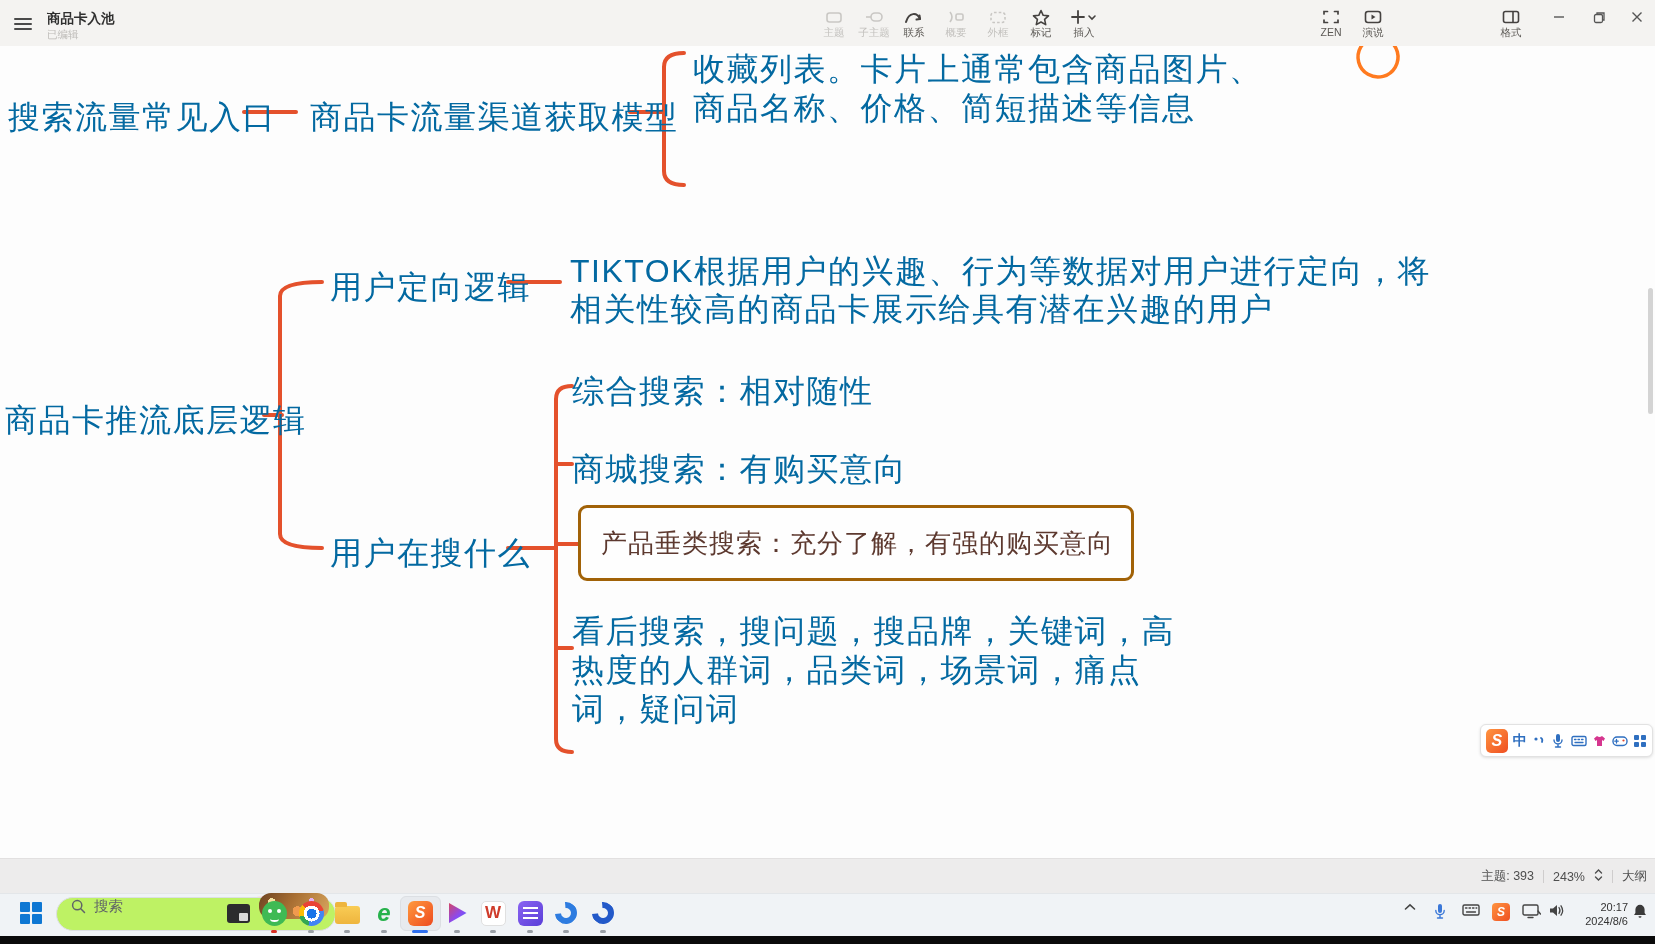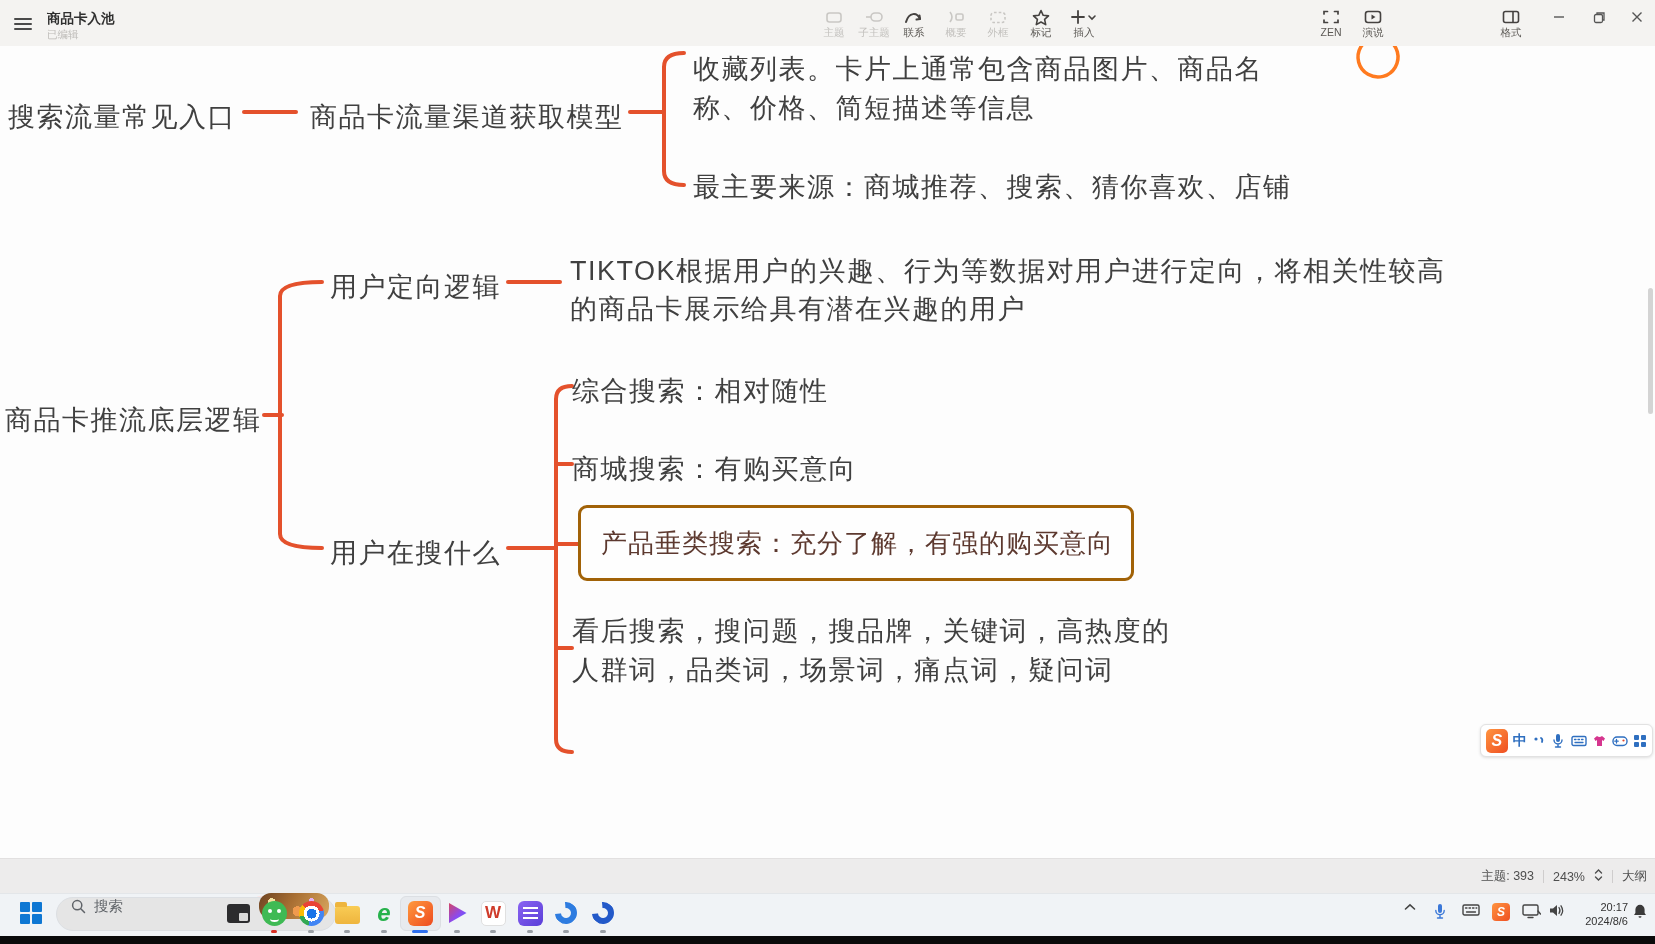--- a/index.html
+++ b/index.html
@@ -14,21 +14,21 @@
   .doc-title { position:absolute; left:47px; top:10px; font-size:13.5px; font-weight:bold; color:#2f2f2f; }
   .doc-sub { position:absolute; left:47px; top:28px; font-size:10.5px; color:#bdbbb8; }
   .tb-btn { position:absolute; top:8px; width:46px; text-align:center; cursor:pointer; }
   .tb-ic { height:18px; display:flex; align-items:center; justify-content:center; }
   .tb-lb { font-size:10.5px; margin-top:0; }
   .en { color:#454240; } .en .tb-lb { color:#5c5955; }
   .dis { color:#c9c7c4; } .dis .tb-lb { color:#c2c0bd; }
   .wc { position:absolute; top:6px; width:22px; height:22px; display:flex; align-items:center; justify-content:center; color:#555; cursor:pointer; }
 
   
-  .node { position:absolute; font-size:27px; color:#404040; letter-spacing:1.5px; white-space:nowrap; line-height:39px; z-index:5; }
+  .node { position:absolute; font-size:32px; color:#0369a1; letter-spacing:1.5px; white-space:nowrap; line-height:39px; z-index:5; }
   .node.wrap { white-space:normal; }
   .hl-box { position:absolute; left:578px; top:505px; width:556px; height:76px; border:3px solid #a16207; border-radius:9px; background:rgba(255,255,255,0.4); z-index:4; display:flex; align-items:center; padding-left:20px; }
   .hl-box .node-inline { font-size:26px; color:#5d392f; letter-spacing:1px; white-space:nowrap; }
   .wires { position:absolute; left:0; top:0; z-index:3; }
   .vscroll { position:absolute; right:2px; top:288px; width:5px; height:126px; background:#cdcdcd; border-radius:3px; opacity:.85; z-index:20; }
 
   
   .statusbar { position:absolute; left:0; top:858px; width:1655px; height:35px; background:#edecec; border-top:1px solid #e2e0e0; z-index:25; }
   .status-group { position:absolute; right:8px; top:9px; display:flex; align-items:center; gap:9px; font-size:12.5px; color:#4e4e4e; }
   .sep { width:1px; height:13px; background:#cfcdcd; }
@@ -36,21 +36,21 @@
   
   .sogou { position:absolute; left:1480px; top:724px; width:173px; height:33px; background:#fff; border:1px solid #e2e2e2; border-radius:6px; box-shadow:0 1px 3px rgba(0,0,0,.12); display:flex; align-items:center; gap:5px; padding:0 5px; z-index:28; }
   .sg-logo { width:24px; height:24px; border-radius:5px; background:linear-gradient(135deg,#ff9440,#ef4f22); color:#fff; font-weight:bold; font-size:16px; font-style:italic; display:flex; align-items:center; justify-content:center; }
   .sg-it { width:16px; height:20px; display:flex; align-items:center; justify-content:center; color:#2f6fc0; }
   .sg-cn { font-size:14px; font-weight:bold; color:#2f6fc0; }
 
   
   .taskbar { position:absolute; left:0; top:893px; width:1655px; height:43px; background:#f0f3f6; border-top:1px solid #e3e6e9; z-index:40; }
   .start { position:absolute; left:20px; top:9px; width:22px; height:22px; display:grid; grid-template-columns:10px 10px; grid-template-rows:10px 10px; gap:2px; cursor:pointer; }
   .start i { background:#0e77d3; border-radius:1px; }
-  .searchpill { position:absolute; left:56px; top:4px; width:280px; height:34px; background:#e5e5e5; border:1px solid #dcdfe3; border-radius:17px; display:flex; align-items:center; padding:0 6px 16px 14px; cursor:pointer; }
+  .searchpill { position:absolute; left:56px; top:4px; width:280px; height:34px; background:#bef264; border:1px solid #dcdfe3; border-radius:17px; display:flex; align-items:center; padding:0 6px 16px 14px; cursor:pointer; }
   .searchpill .ph { font-size:14.5px; color:#5f6368; margin-left:8px; flex:1; }
   .sh-img { width:70px; height:26px; border-radius:12px; background:
       radial-gradient(circle at 18% 35%, #f4e2a1 0 4px, transparent 4px),
       radial-gradient(circle at 75% 30%, #e3b0f0 0 3px, transparent 3px),
       radial-gradient(circle at 55% 70%, #f09a4e 0 5px, transparent 5px),
       linear-gradient(120deg,#6d4322,#a96f33 45%,#d9a860); }
   .tk { position:absolute; top:898px; width:30px; height:30px; display:flex; align-items:center; justify-content:center; cursor:pointer; z-index:42; }
   .dot { position:absolute; top:930px; width:6px; height:3px; border-radius:2px; background:#9aa0a6; z-index:42; }
   .active-bg { position:absolute; left:400px; top:896px; width:41px; height:35px; background:#e7eaee; border:1px solid #dcdfe3; border-radius:6px; z-index:41; }
   .green-glow { position:absolute; left:254px; top:896px; width:41px; height:35px; background:#fbe4e2; border-radius:6px; z-index:41; }
@@ -96,21 +96,20 @@
       <path d="M556,464 H572"></path>
       <path d="M556,544 H578"></path>
       <path d="M556,648 H572"></path>
     </g>
     <circle cx="1378" cy="57" r="20" fill="none" stroke="#ff7a1f" stroke-width="3.5" stroke-linecap="round" stroke-dasharray="108 18" transform="rotate(-60 1378 57)"></circle>
   </svg>
 
   <div class="node" style="left:8px; top:98px;">搜索流量常见入口</div>
   <div class="node" style="left:310px; top:98px;">商品卡流量渠道获取模型</div>
   <div class="node wrap" style="left:693px; top:50px; width:572px;">收藏列表。卡片上通常包含商品图片、商品名称、价格、简短描述等信息</div>
-  <div class="node" style="left:693px; top:168px;">最主要来源：商城推荐、搜索、猜你喜欢、店铺</div>
 
   <div class="node" style="left:5px; top:401px;">商品卡推流底层逻辑</div>
   <div class="node" style="left:330px; top:268px;">用户定向逻辑</div>
   <div class="node wrap" style="left:570px; top:252px; width:885px; line-height:38px;">TIKTOK根据用户的兴趣、行为等数据对用户进行定向，将相关性较高的商品卡展示给具有潜在兴趣的用户</div>
   <div class="node" style="left:330px; top:534px;">用户在搜什么</div>
   <div class="node" style="left:572px; top:372px;font-family:Liberation Serif, serif;">综合搜索：相对随性</div>
   <div class="node" style="left:572px; top:450px;">商城搜索：有购买意向</div>
 
   <div class="hl-box">
     <span class="node-inline">产品垂类搜索：充分了解，有强的购买意向</span>

